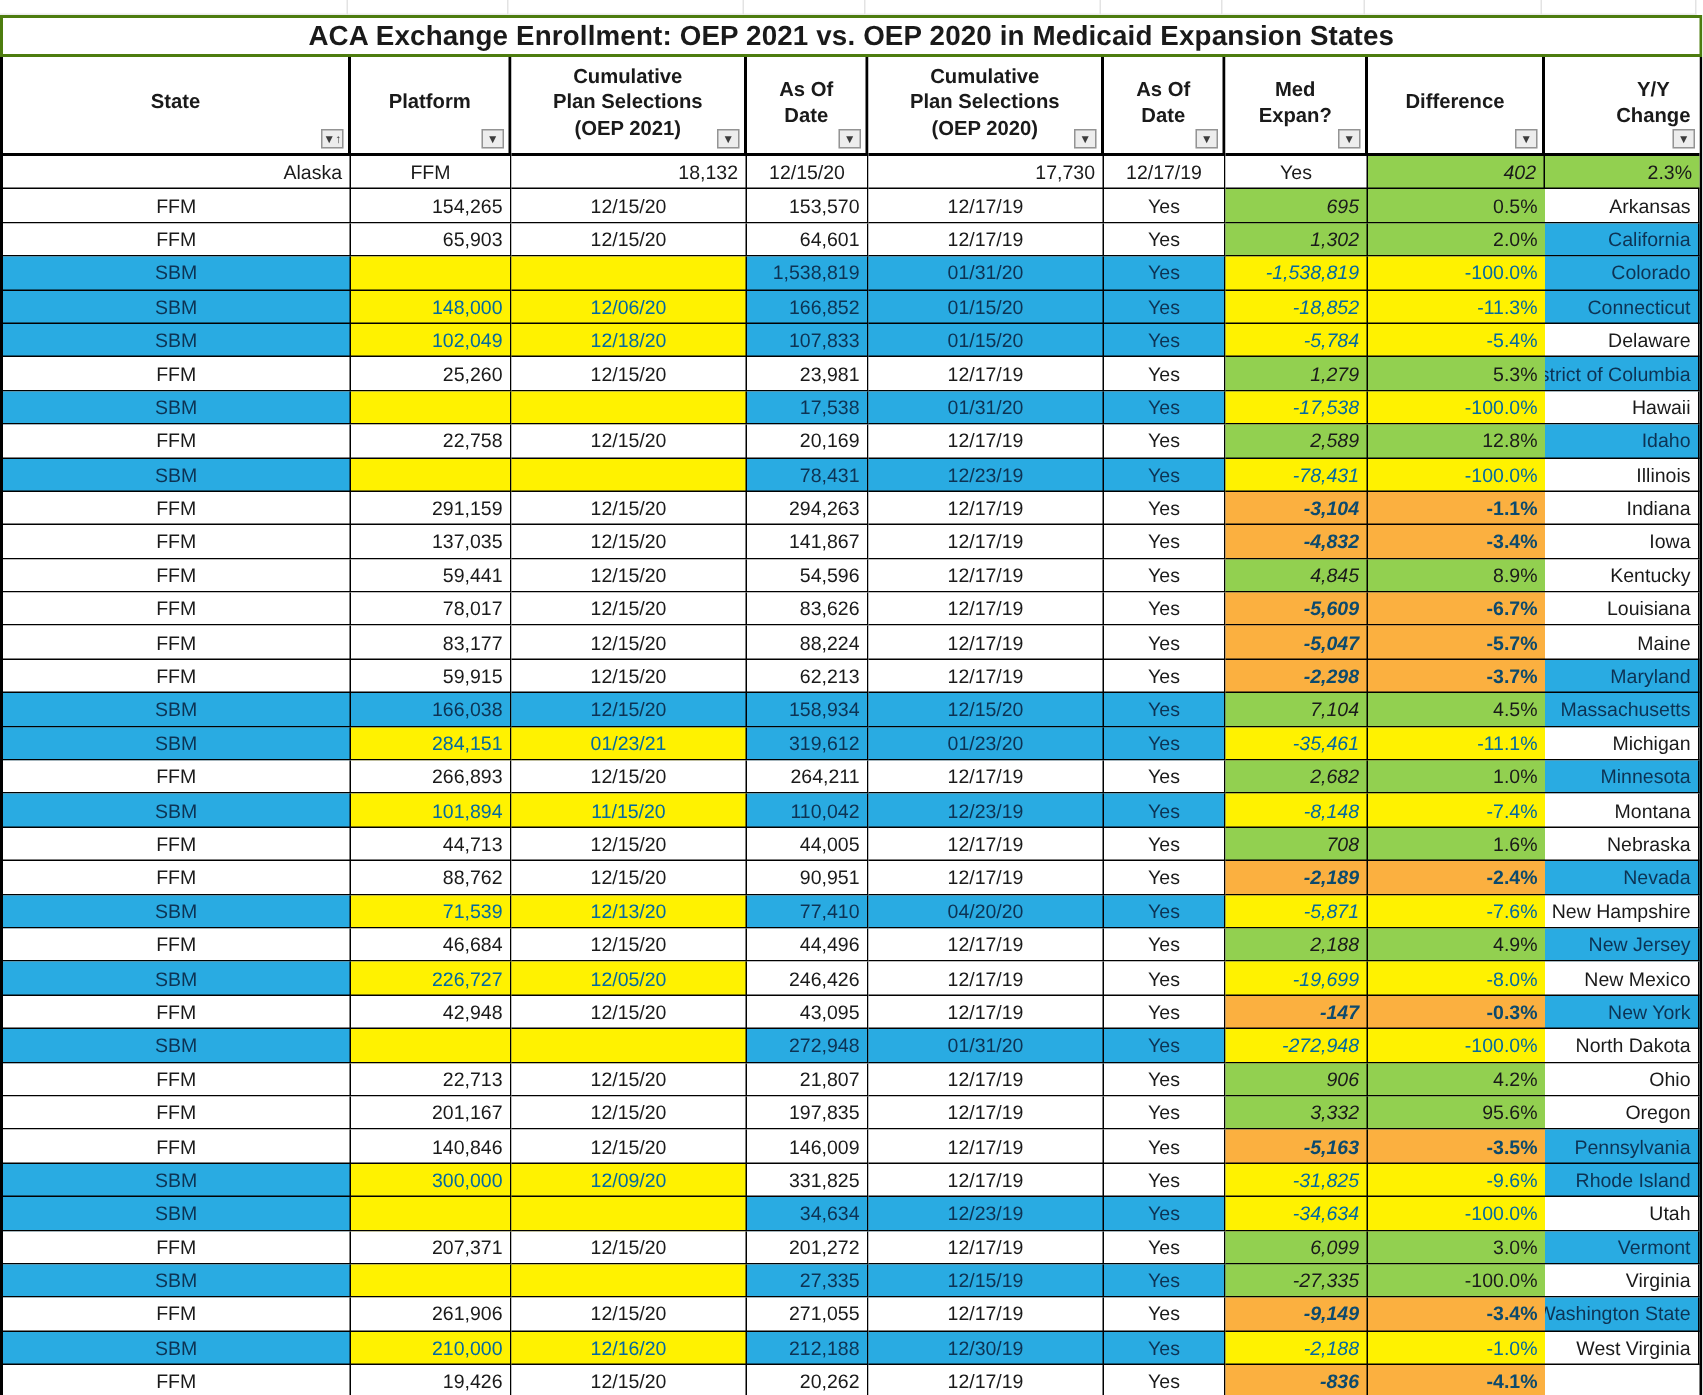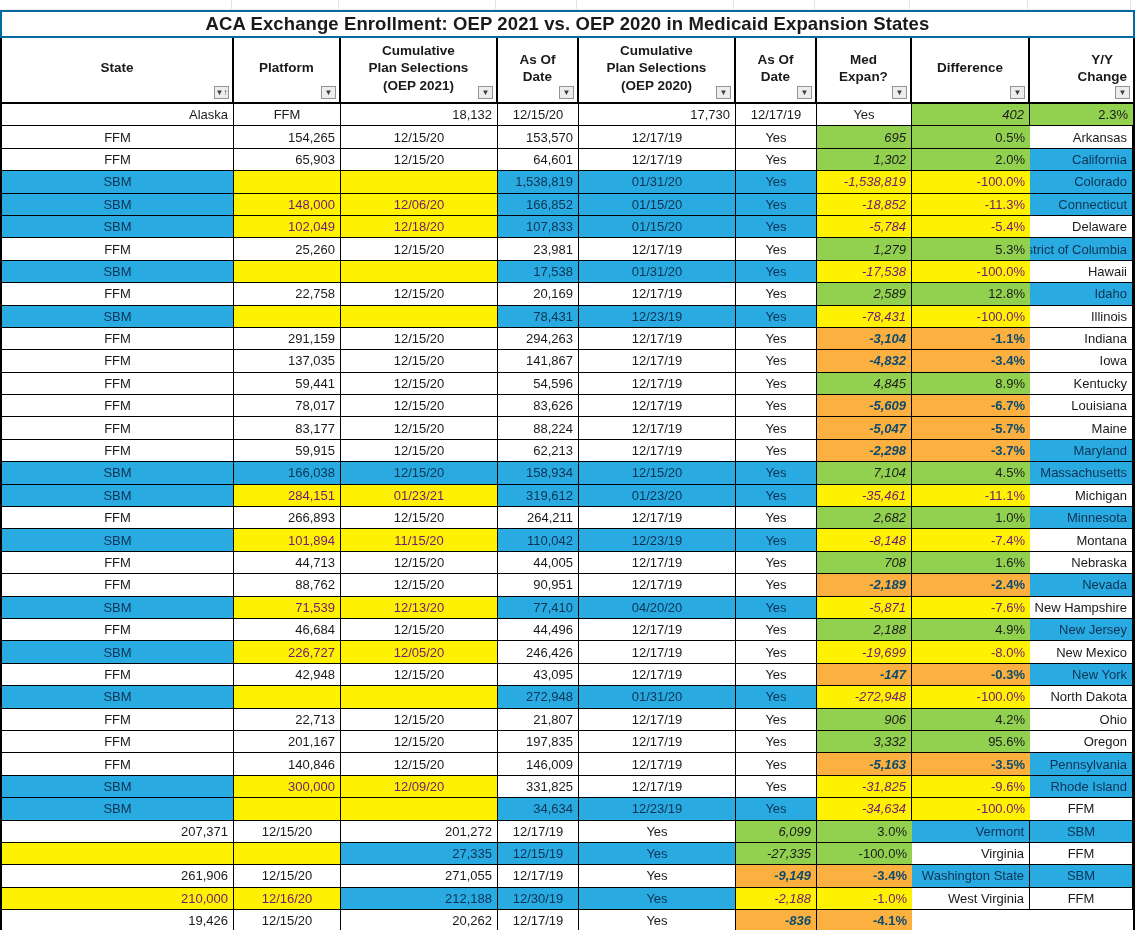--- a/index.html
+++ b/index.html
@@ -6,21 +6,21 @@
   .sheet{
     position:relative;width:1135px;height:930px;background:#fff;overflow:hidden;
     font-family:"Liberation Sans", sans-serif;color:#1a1a1a;
   }
   
   .gridstrip{display:grid;grid-template-columns:232px 107px 157px 81px 157px 81px 95px 118px 103px;}
   .gridstrip .ghost{border-right:1px solid #e3e3e3;border-bottom:1px solid #ececec;}
   .topstrip{height:10px;}
   
   .title-box{
-    height:28px;border:2px solid #0369a1;box-sizing:border-box;
+    height:28px;border:2px solid #4d7c0f;box-sizing:border-box;
     display:flex;align-items:center;justify-content:center;
     font-weight:bold;font-size:18.5px;letter-spacing:.1px;
   }
   
   .grid{
     display:grid;
     grid-template-columns:232px 107px 157px 81px 157px 81px 95px 118px 103px;
     grid-template-rows:66px;
     grid-auto-rows:22.4px;
     border-left:2px solid #000;border-right:2px solid #000;border-bottom:2px solid #000;
@@ -43,21 +43,21 @@
     font-size:13px;border-right:1px solid #000;border-bottom:1px solid #000;
     display:flex;align-items:center;box-sizing:border-box;
     padding:0 5px;overflow:hidden;white-space:nowrap;
   }
   .c.last{border-right:none;}
   .al-r{justify-content:flex-end;}
   .al-c{justify-content:center;padding:0 2px;}
   .it{font-style:italic;}
   .f-w{background:#ffffff;}
   .f-b{background:#29ABE2;color:#0d3354;}
-  .f-y{background:#FFF200;color:#701a75;}
+  .f-y{background:#FFF200;color:#0369a1;}
   .f-g{background:#92D050;color:#1a1a1a;padding-left:18px;}
   .f-o{background:#FBB040;color:#0c4a6e;font-weight:bold;}
 </style>
 </head>
 <body>
 
 <div class="sheet">
 
   <div class="gridstrip topstrip" id="topstrip">
       <div class="ghost"></div>
@@ -371,20 +371,21 @@
       <div class="c al-r f-y last">-9.6%</div>
       <div class="c al-r f-b">Rhode Island</div>
       <div class="c al-c f-b">SBM</div>
       <div class="c al-r f-y"></div>
       <div class="c al-c f-y"></div>
       <div class="c al-r f-b">34,634</div>
       <div class="c al-c f-b">12/23/19</div>
       <div class="c al-c f-b">Yes</div>
       <div class="c al-r f-y it">-34,634</div>
       <div class="c al-r f-y last">-100.0%</div>
+      <div class="c al-r f-w">Utah</div>
       <div class="c al-c f-w">FFM</div>
       <div class="c al-r f-w">207,371</div>
       <div class="c al-c f-w">12/15/20</div>
       <div class="c al-r f-w">201,272</div>
       <div class="c al-c f-w">12/17/19</div>
       <div class="c al-c f-w">Yes</div>
       <div class="c al-r f-g it">6,099</div>
       <div class="c al-r f-g last">3.0%</div>
       <div class="c al-r f-b">Vermont</div>
       <div class="c al-c f-b">SBM</div>

